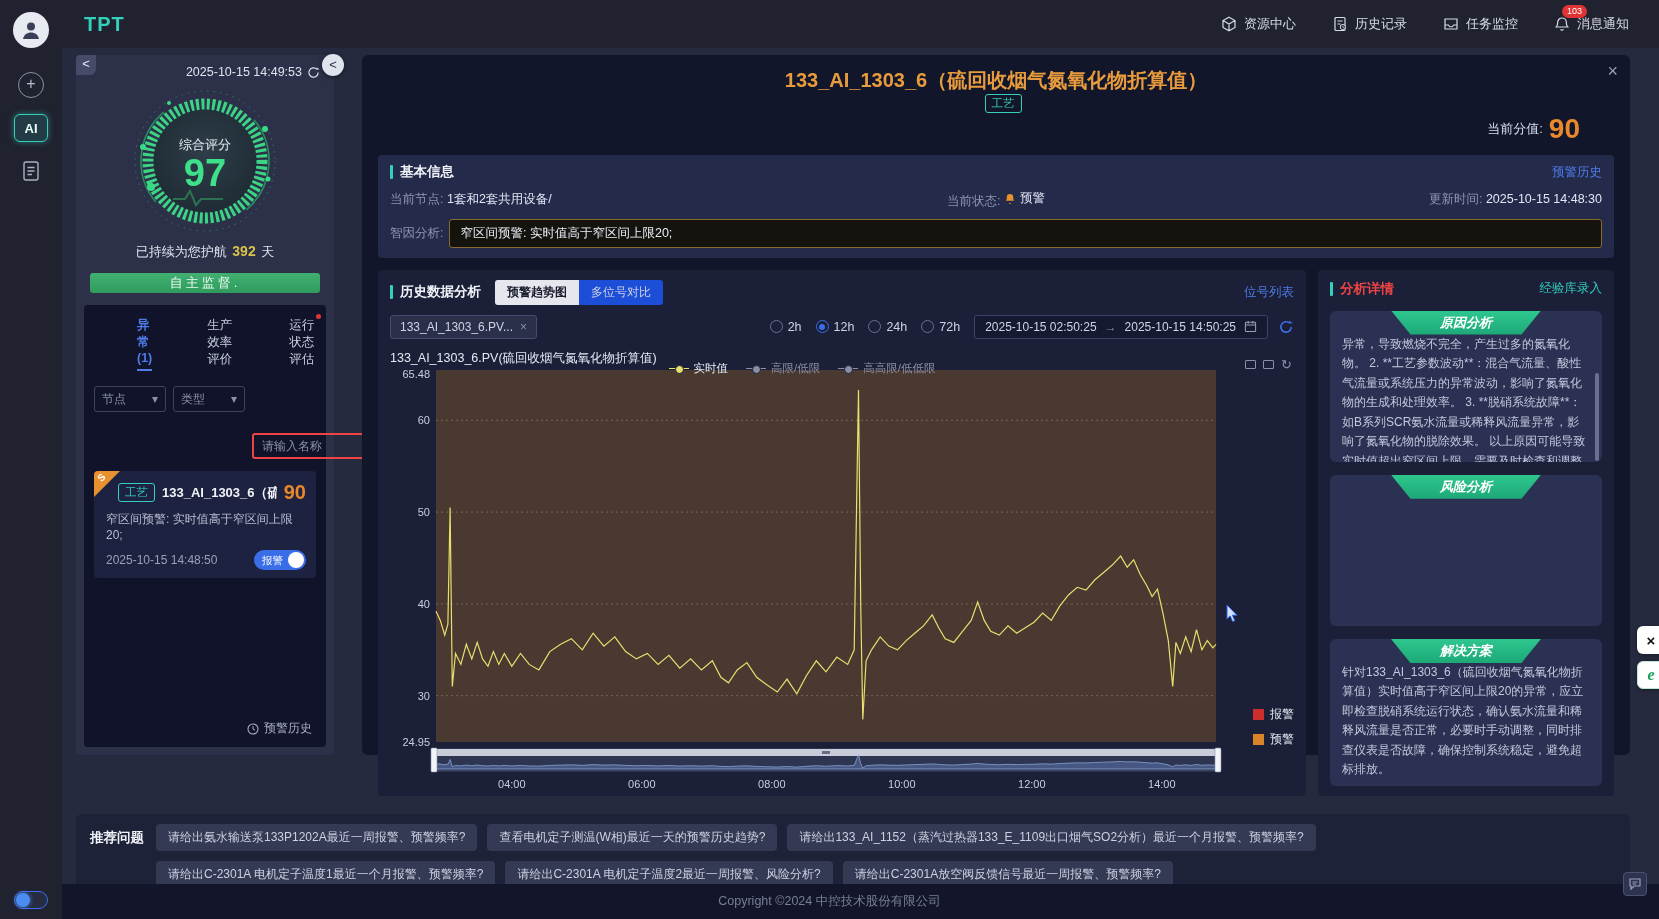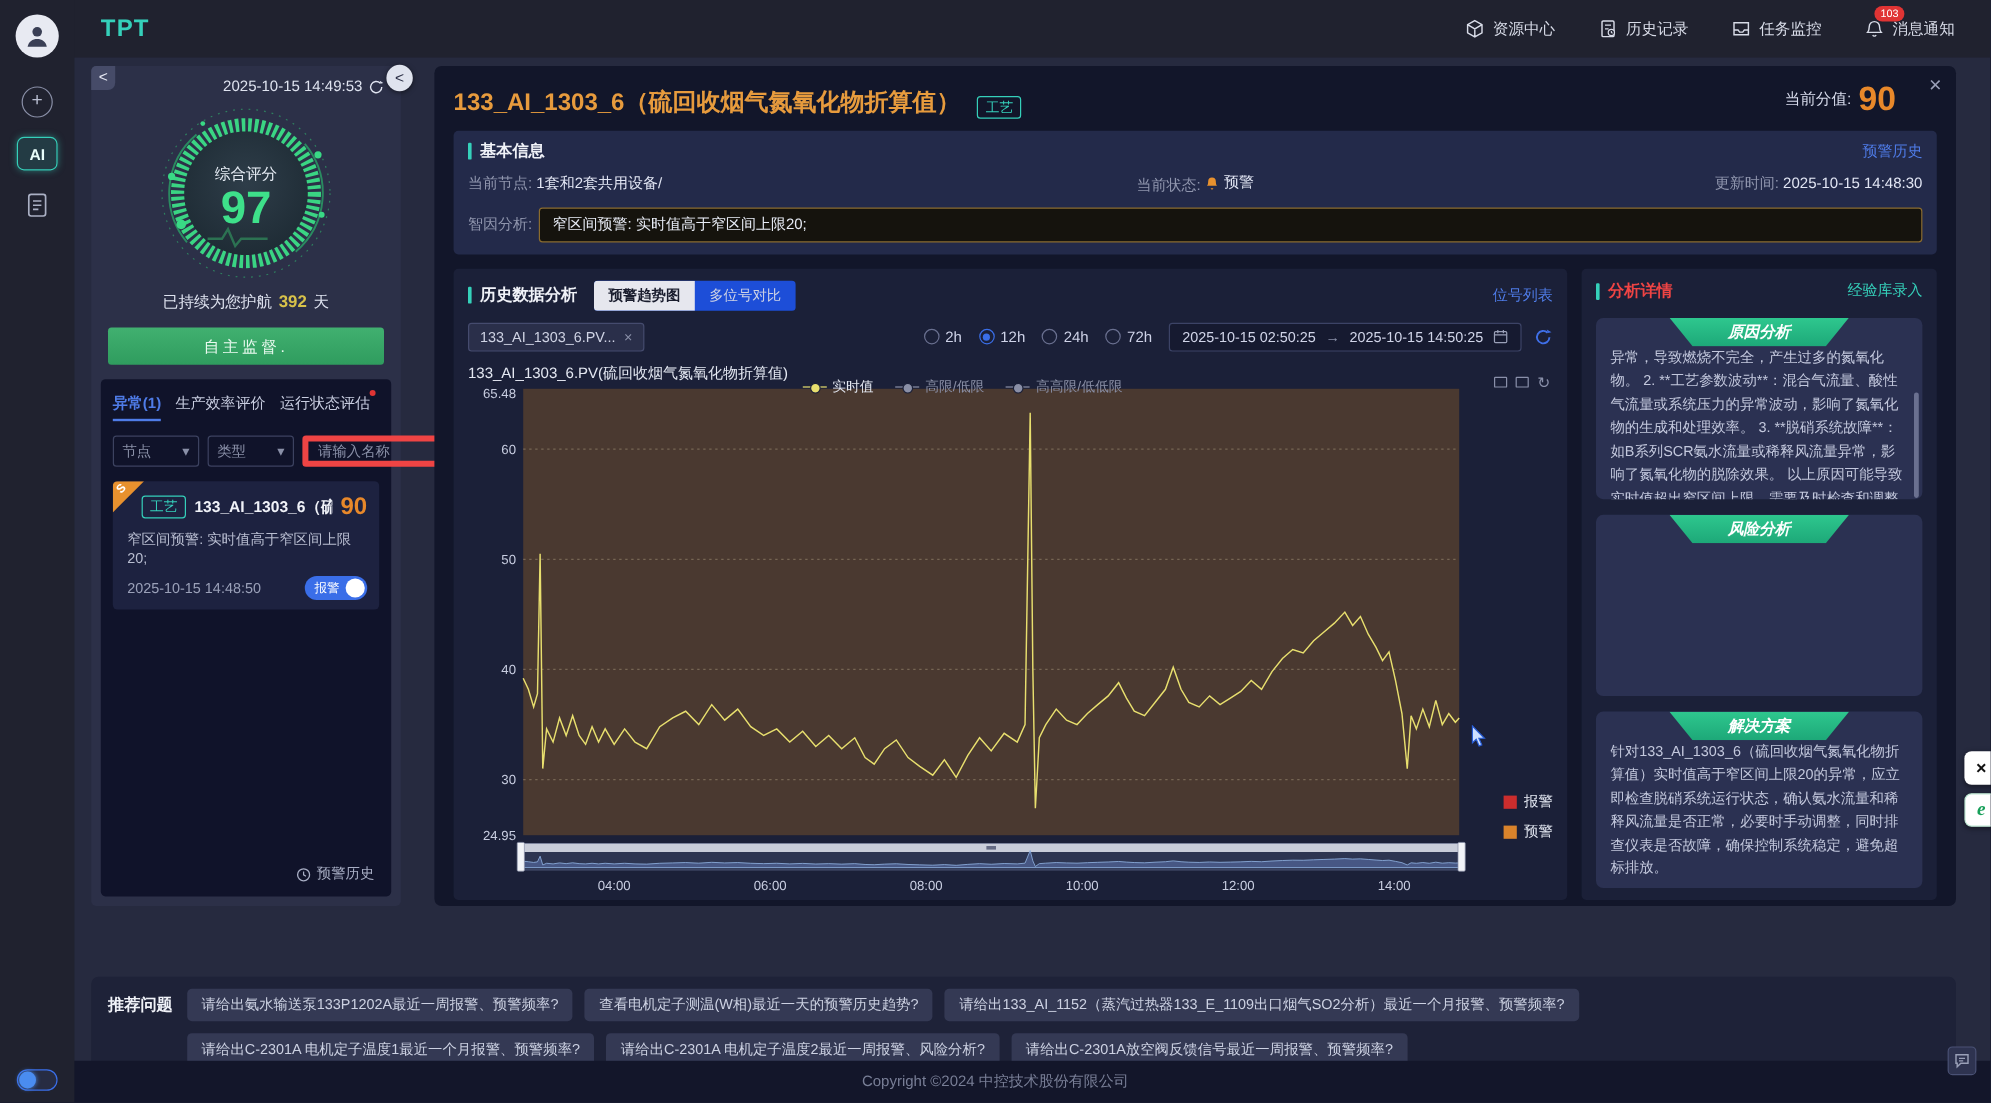--- a/index.html
+++ b/index.html
@@ -25,51 +25,51 @@
   .rail-toggle { margin-bottom:10px; width:34px; height:18px; border-radius:9px; background:#272c42; border:1px solid #3a6ee8; position:relative; }
   .rail-toggle .knob { position:absolute; left:1px; top:1px; width:14px; height:14px; border-radius:50%; background:#4a8cf0; box-shadow:0 0 4px #4a8cf0; }
 
   
   .left-panel { position:absolute; left:76px; top:55px; width:258px; height:700px; background:#2c3048; border-radius:4px; z-index:1; display:flex; flex-direction:column; }
   .lp-collapse { position:absolute; left:0; top:0; width:20px; height:20px; background:#464b68; border-radius:4px 0 6px 0; color:#e8eaf4; text-align:center; line-height:18px; font-size:13px; cursor:pointer; }
   .lp-time { display:flex; justify-content:flex-end; align-items:center; gap:5px; padding:10px 14px 0 0; color:#dfe3f0; font-size:12.5px; }
   .gauge-wrap { display:flex; justify-content:center; margin-top:2px; }
   .guard { text-align:center; color:#dfe3f0; font-size:13px; margin-top:2px; }
   .guard b { color:#d8c24a; font-size:14px; padding:0 2px; }
-  .supervise { margin:12px 14px 0; height:31px; border:none; border-radius:3px; background:linear-gradient(180deg,#41b070,#2f9c5e); color:#eafaf0; font-size:13px; letter-spacing:3px; cursor:pointer; }
+  .supervise { margin:12px 14px 0; height:20px; border:none; border-radius:3px; background:linear-gradient(180deg,#41b070,#2f9c5e); color:#eafaf0; font-size:13px; letter-spacing:3px; cursor:pointer; }
   .lp-card { margin:12px 8px 8px; flex:1; background:#10132a; border-radius:4px; padding:12px 10px 8px; display:flex; flex-direction:column; }
   .lp-tabs { display:flex; gap:12px; align-items:baseline; }
-  .lp-tab { font-size:12.5px; color:#c8cde0; cursor:pointer; position:relative; padding-bottom:6px; }
+  .lp-tab { font-size:12.5px; color:#c8cde0; cursor:pointer; position:relative; padding-bottom:6px;margin-left:43px; }
   .lp-tab.active { color:#4f7ce8; font-weight:bold; }
   .lp-tab.active::after { content:""; position:absolute; left:0; right:0; bottom:0; height:2px; background:#4f7ce8; }
   .reddot { position:absolute; top:-3px; right:-5px; width:5px; height:5px; border-radius:50%; background:#e03434; }
   .lp-filters { display:flex; gap:7px; margin-top:12px; }
   .lp-select { flex:0 0 72px; height:26px; border:1px solid #3c4260; border-radius:3px; color:#8a90a8; font-size:12px; display:flex; align-items:center; justify-content:space-between; padding:0 7px; }
-  .lp-input { flex:1; height:26px; border:5px solid #ef4444; border-radius:3px; background:transparent; color:#c8cde0; font-size:12px; padding:0 8px; }
+  .lp-input { flex:1; height:26px; border:2px solid #ef4444; border-radius:3px; background:transparent; color:#c8cde0; font-size:12px; padding:0 8px;margin-top:47px; }
   .lp-input::placeholder { color:#8a90a8; }
   .alarm-item { margin-top:12px; background:#1d2240; border-radius:4px; padding:10px 10px 8px 12px; position:relative; overflow:hidden; }
   .corner { position:absolute; top:0; left:0; width:0; height:0; border-top:26px solid #e8912e; border-right:26px solid transparent; }
   .corner-s { position:absolute; top:1px; left:4px; color:#fff; font-size:10px; font-weight:bold; transform:rotate(-45deg); }
   .ai-row1 { display:flex; align-items:center; gap:7px; padding-left:12px; }
   .tag-teal { border:1px solid #35d0ba; color:#35d0ba; font-size:11.5px; border-radius:3px; padding:1px 6px; white-space:nowrap; }
   .ai-title { color:#f0f2f8; font-size:13px; font-weight:bold; flex:1; white-space:nowrap; overflow:hidden; }
   .ai-score { color:#e8882a; font-size:20px; font-weight:bold; }
   .ai-desc { margin-top:7px; color:#b8bdd0; font-size:12px; }
   .ai-row3 { margin-top:8px; display:flex; justify-content:space-between; align-items:center; }
   .ai-time { color:#9aa0b8; font-size:12px; }
   .toggle { width:52px; height:20px; border-radius:10px; background:#3a6ee8; position:relative; color:#fff; font-size:10.5px; line-height:20px; padding-left:8px; cursor:pointer; }
   .toggle .knob { position:absolute; right:2px; top:2px; width:16px; height:16px; border-radius:50%; background:#fff; }
   .lp-history { margin-top:auto; display:flex; justify-content:flex-end; align-items:center; gap:5px; color:#a8aec4; font-size:12px; padding:6px 4px 2px; cursor:pointer; }
 
   .panel-collapse { position:absolute; left:322px; top:54px; width:22px; height:22px; border-radius:50%; background:#dfe3ee; color:#2a2e45; font-size:13px; text-align:center; line-height:21px; z-index:3; box-shadow:0 1px 4px rgba(0,0,0,.5); cursor:pointer; }
 
   
   .modal { position:absolute; left:362px; top:55px; width:1268px; height:700px; background:#12162a; border-radius:6px; padding:12px 16px 14px; z-index:1; }
   .modal-close { position:absolute; top:8px; right:12px; color:#9aa0b8; font-size:18px; cursor:pointer; line-height:16px; }
-  .m-header { display:flex; align-items:flex-end; }
+  .m-header { display:flex; align-items:center;flex-direction:column; }
   .m-title { color:#e79b3d; font-size:20px; font-weight:bold; }
   .m-tag { margin-left:14px; }
   .m-score { margin-left:auto; margin-right:34px; display:flex; align-items:center; gap:6px; }
   .m-score-label { color:#d8dcec; font-size:13px; }
   .m-score-val { color:#e8882a; font-size:28px; font-weight:bold; }
 
   .sec-bar { width:3px; height:14px; background:#35d0ba; border-radius:1px; margin-right:7px; }
   .info-card { margin-top:10px; background:#232a4a; border-radius:4px; padding:8px 12px 10px; }
   .info-r1 { display:flex; align-items:center; }
   .info-title { color:#f0f2f8; font-size:13.5px; font-weight:bold; }

